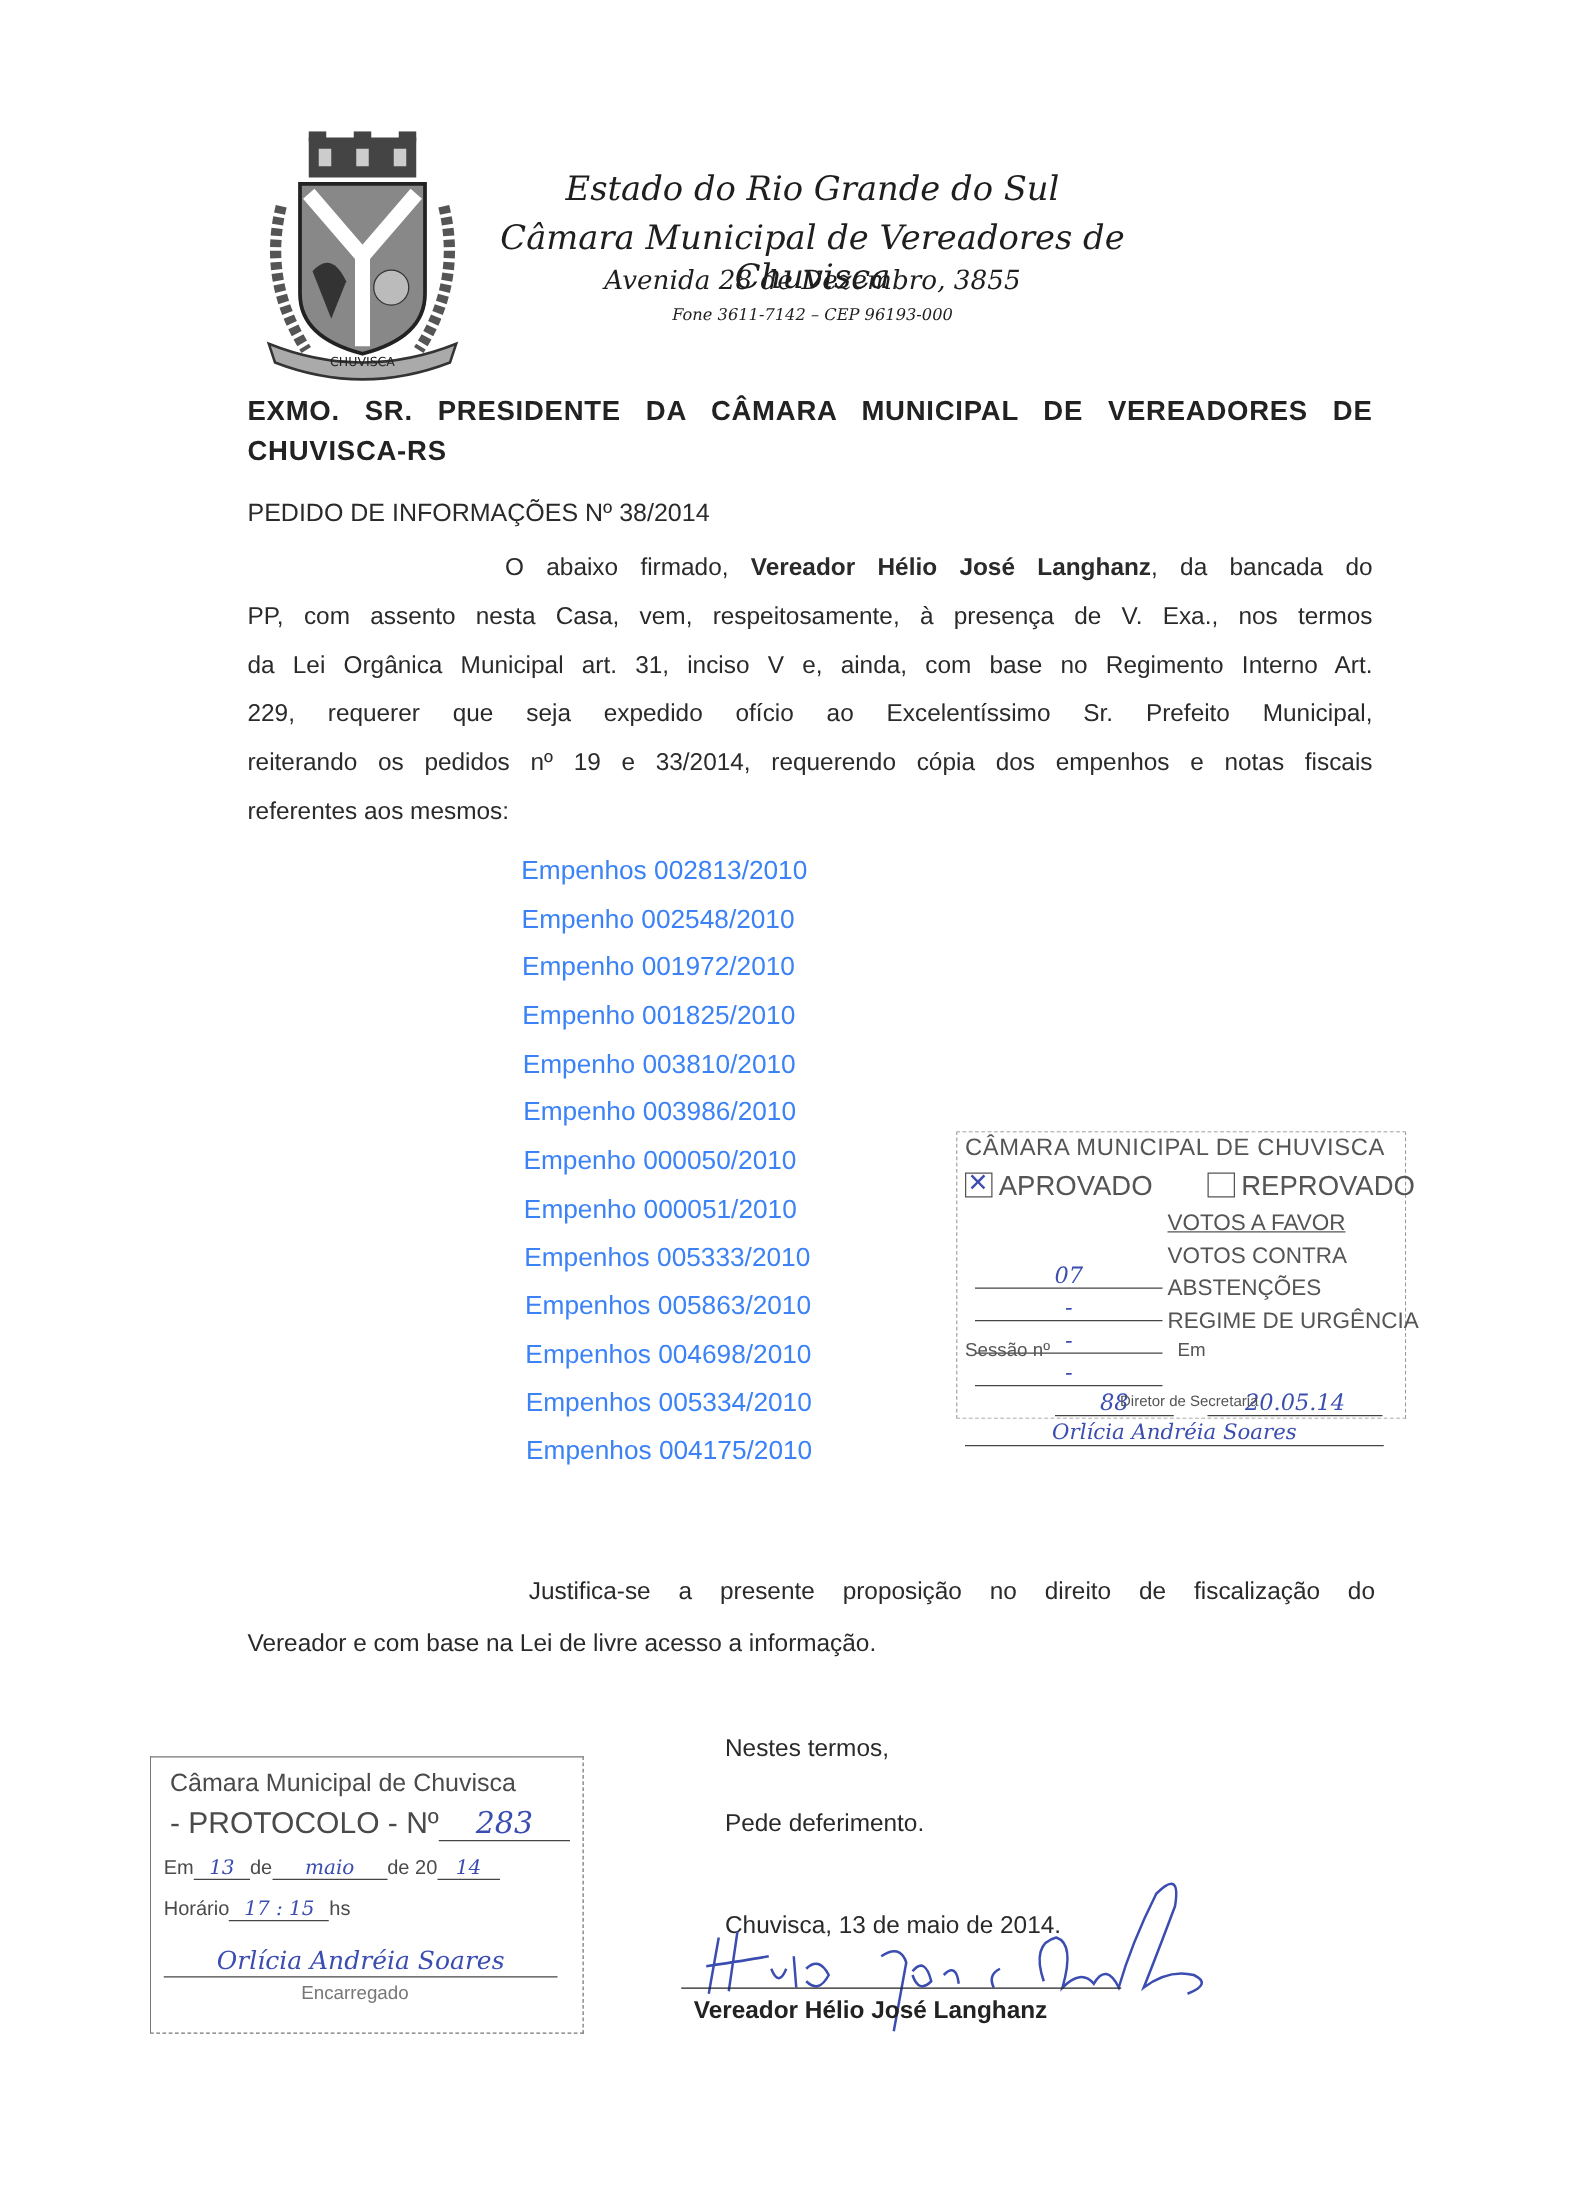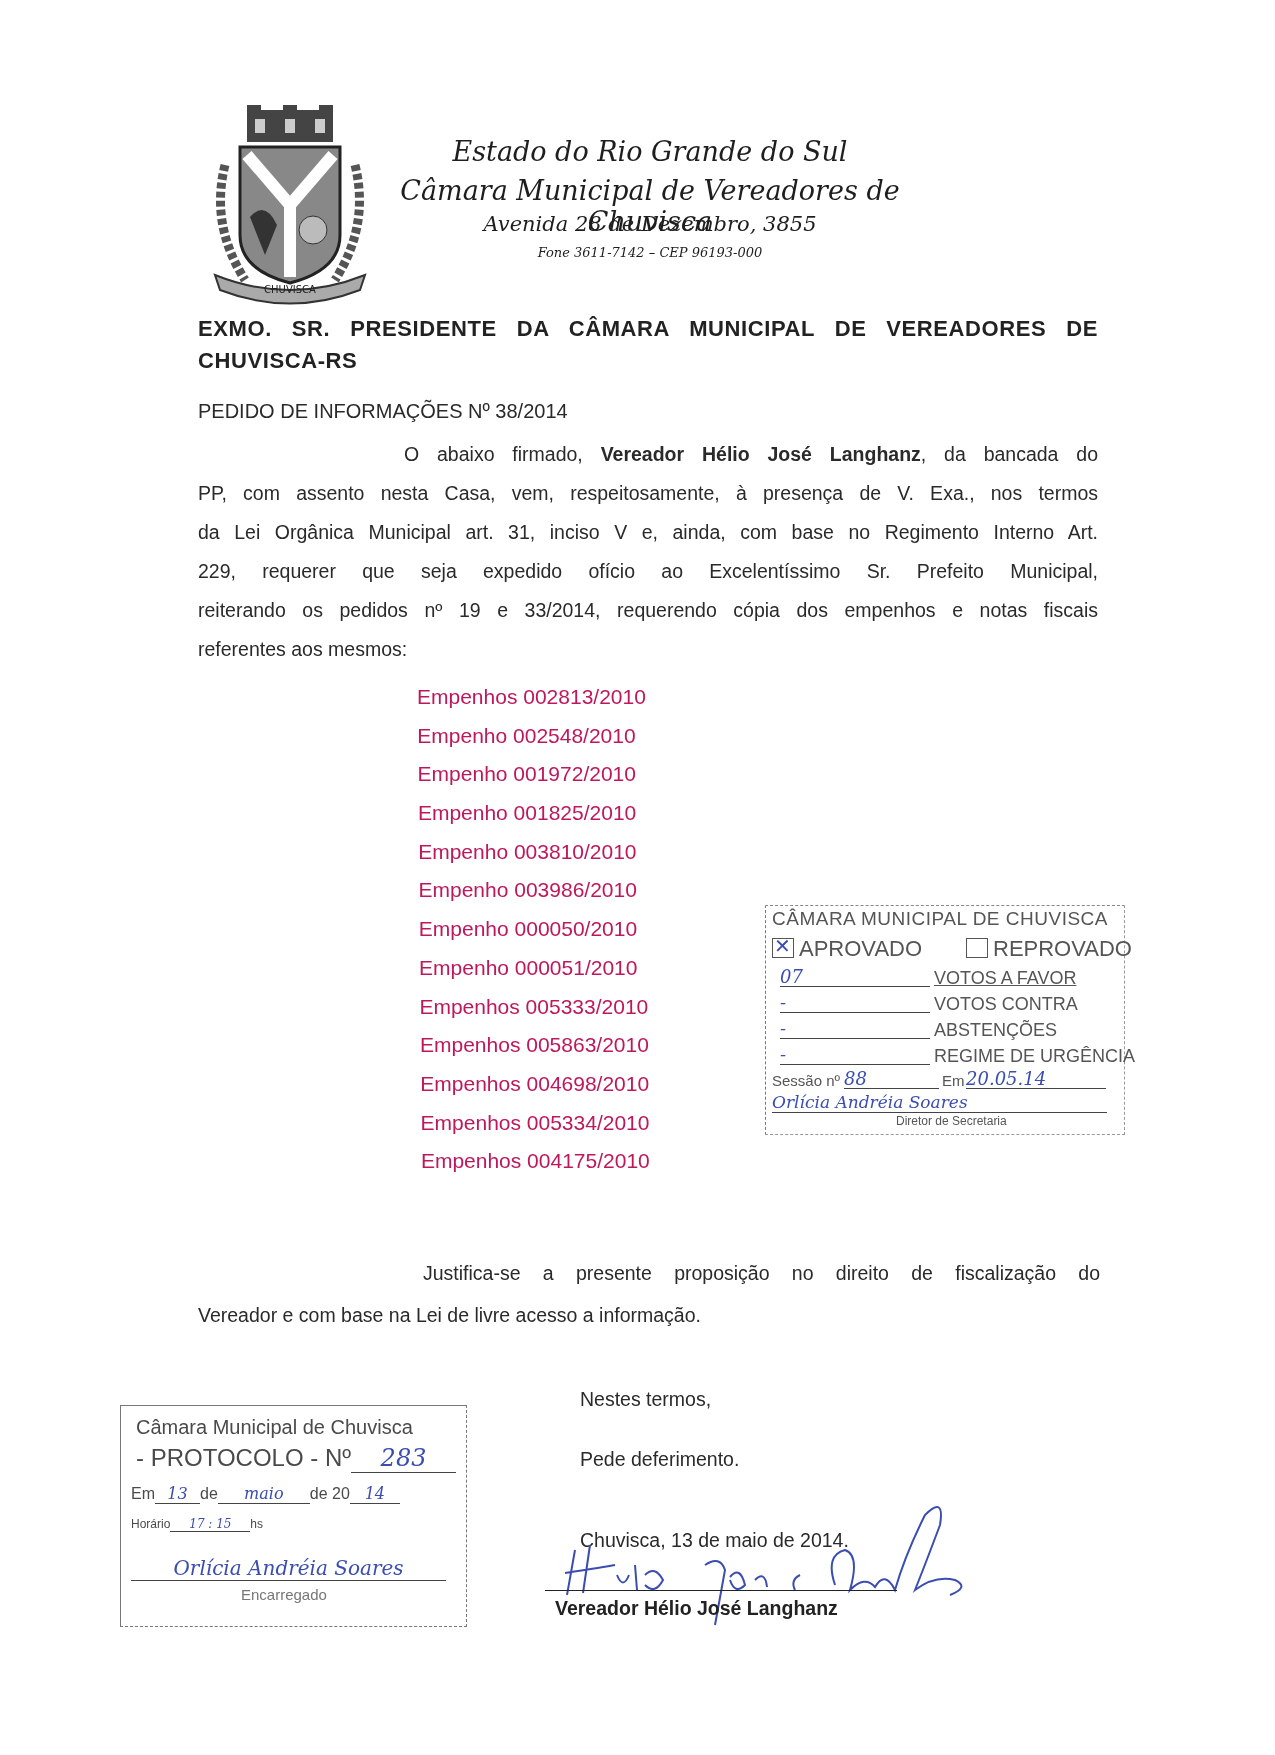--- a/index.html
+++ b/index.html
@@ -18,29 +18,29 @@
   .lh4 { top: 245px; font-size: 13px; }
 
   .addressee { left: 198px; top: 313px; width: 900px; font-size: 22px; font-weight: bold; letter-spacing: 0.6px; line-height: 32px; color: #222; }
   .req-title { left: 198px; top: 400px; font-size: 20px; color: #2a2a2a; }
 
   .para { left: 198px; width: 900px; font-size: 19.5px; color: #2a2a2a; }
   .para-line { position: absolute; left: 0; width: 900px; white-space: nowrap; }
   .justify { text-align: justify; text-align-last: justify; }
   .bold { font-weight: bold; }
 
-  .list { left: 417px; top: 678px; font-size: 21px; color: #be185d; }
+  .list { left: 417px; top: 678px; font-size: 21px; color: #3b82f6; }
   .list-item { height: 38.7px; line-height: 38.7px; white-space: nowrap; }
 
   
   .stamp { left: 765px; top: 905px; width: 358px; height: 228px; border-left: 1px dashed #777; border-right: 1px dashed #999; border-top: 1px dashed #888; border-bottom: 1px dashed #999; color: #555; font-size: 18px; }
   .stamp .row { position: absolute; white-space: nowrap; }
   .cbox { display: inline-block; width: 20px; height: 18px; border: 1.5px solid #555; vertical-align: -2px; margin-right: 5px; position: relative; }
   .cbox .x { position: absolute; left: 1px; top: -5px; color: #3b4db0; font-size: 20px; font-family: "DejaVu Sans", sans-serif; }
-  .blank { position: absolute; border-bottom: 1.3px solid #444; height: 20px; text-align: left; color: #3b4db0; font-family: "DejaVu Serif", serif; font-style: italic; font-size: 18px; }
+  .blank { position: absolute; border-bottom: 1.3px solid #444; height: 20px; text-align: center; color: #3b4db0; font-family: "DejaVu Serif", serif; font-style: italic; font-size: 18px; margin-top: 44px; }
   .hand { color: #3b4db0; font-family: "DejaVu Serif", serif; font-style: italic; }
 
   .just-line { left: 198px; width: 902px; font-size: 19.5px; white-space: nowrap; }
 
   
   .proto { left: 120px; top: 1405px; width: 345px; height: 220px; border: 1.5px solid #777; border-style: solid dashed dashed solid; color: #4a4a4a; font-size: 18px; }
   .proto .row { position: absolute; white-space: nowrap; }
   .pblank { display: inline-block; border-bottom: 1.3px solid #444; color: #3b4db0; font-family: "DejaVu Serif", serif; font-style: italic; text-align: center; }
 
   .closing { left: 580px; font-size: 19.5px; color: #2a2a2a; }
@@ -139,21 +139,21 @@
 <div class="abs just-line" style="top:1304px;">Vereador e com base na Lei de livre acesso a informação.</div>
 
 <div class="abs proto">
   <div class="row" style="left:15px; top:10px; font-size:20px;">Câmara Municipal de Chuvisca</div>
   <div class="row" style="left:15px; top:38px; font-size:24px;">
     <span>- PROTOCOLO - Nº</span><span class="pblank" style="width:105px;">283</span>
   </div>
   <div class="row" style="left:10px; top:78px; font-size:16px;">
     <span>Em</span><span class="pblank" style="width:45px;">13</span><span>de</span><span class="pblank" style="width:92px;">maio</span><span>de 20</span><span class="pblank" style="width:50px;">14</span>
   </div>
-  <div class="row" style="left:10px; top:111px; font-size:12px;">
+  <div class="row" style="left:10px; top:111px; font-size:16px;">
     <span>Horário</span><span class="pblank" style="width:80px;">17 : 15</span><span>hs</span>
   </div>
   <div class="row" style="left:10px; top:150px; width:315px; border-bottom:1.3px solid #444; font-size:20px; text-align:center;">
     <span class="hand">Orlícia Andréia Soares</span>
   </div>
   <div class="row" style="left:120px; top:180px; font-size:15px; color:#777;">Encarregado</div>
 </div>
 
 <div class="abs closing" style="top:1388px;">Nestes termos,</div>
 <div class="abs closing" style="top:1438px;margin-top:10px;">Pede deferimento.</div>

